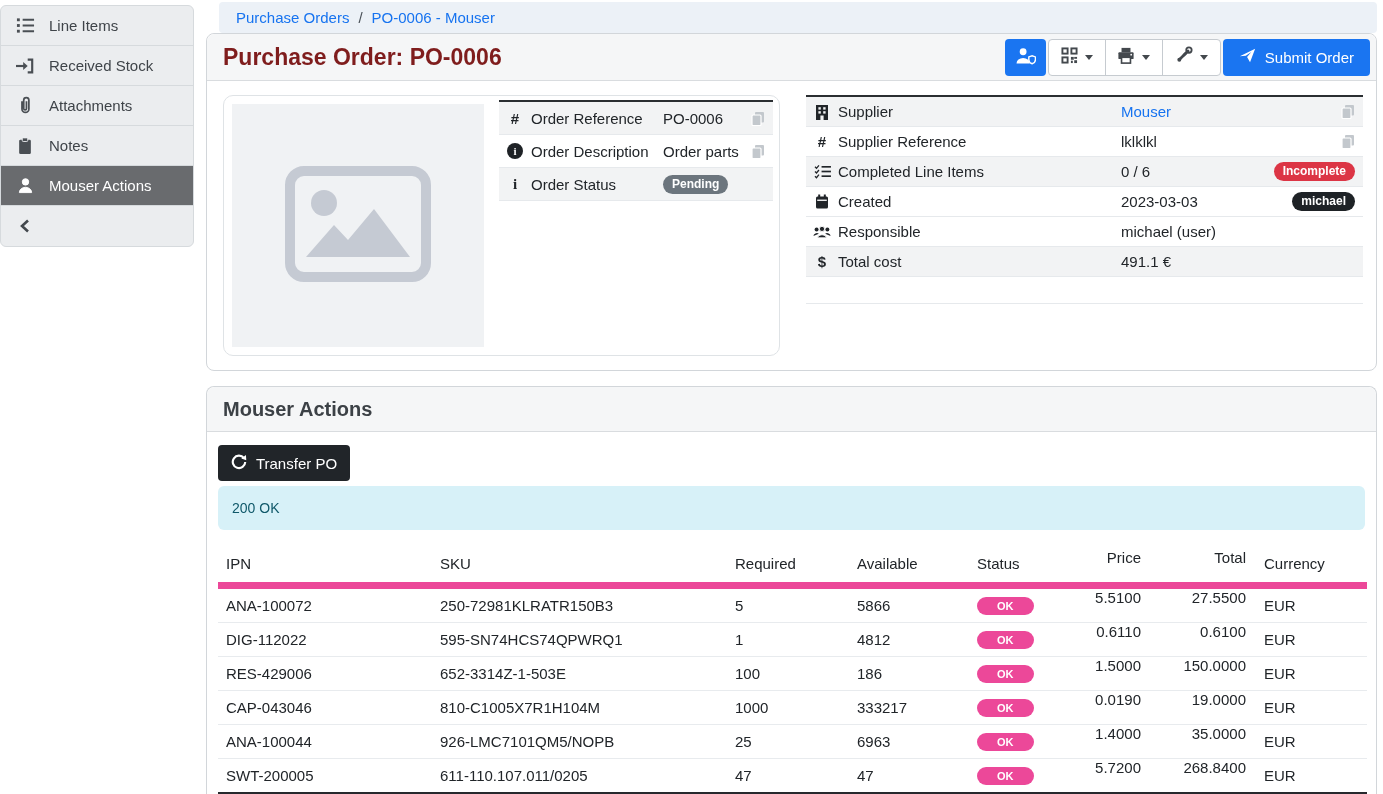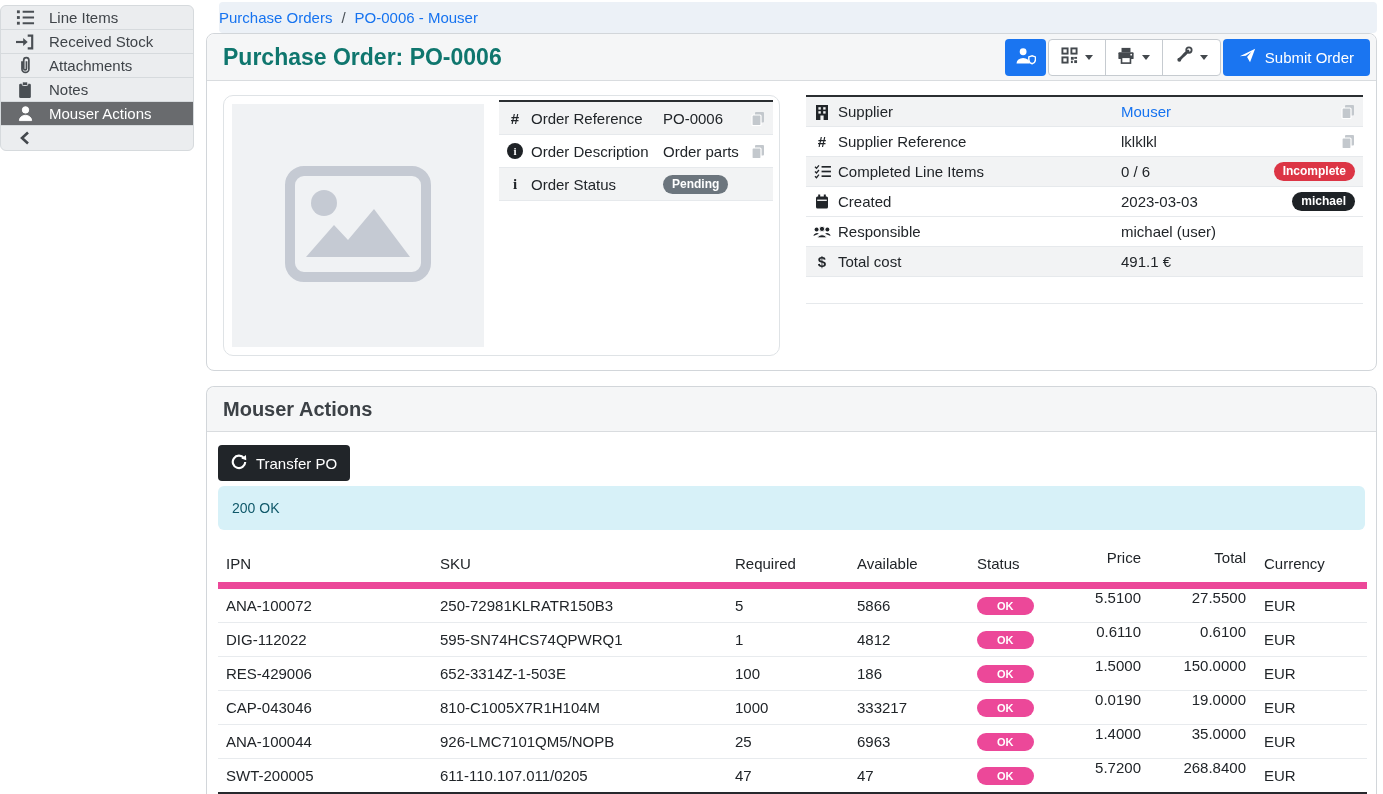--- a/index.html
+++ b/index.html
@@ -3,40 +3,40 @@
 <meta charset="utf-8">
 <style>
   * { margin:0; padding:0; box-sizing:border-box; }
   html,body { width:1383px; height:794px; background:#fff; overflow:hidden;
     font-family:"Liberation Sans", sans-serif; color:#212529; }
   body { position:relative; }
 
   
   .sidebar { position:absolute; left:0; top:5px; width:194px; background:#ebedef;
     border:1px solid #d6dadd; border-radius:6px; overflow:hidden; }
-  .side-item { height:24px; display:flex; align-items:center;
+  .side-item { height:40px; display:flex; align-items:center;
     border-bottom:1px solid #d6dadd; color:#3f4449; font-size:15px; cursor:pointer; }
   .side-item:last-child { border-bottom:none; }
   .side-item .ic { width:48px; display:flex; justify-content:center; align-items:center; }
   .side-item.active { background:#696b6e; color:#fff; }
   .side-item.active svg { stroke:#fff; fill:#fff; }
 
   
   .breadcrumb { position:absolute; left:219px; top:2px; width:1158px; height:31px;
     background:#ecf1f7; border-radius:4px; display:flex; align-items:center;
-    font-size:15px; gap:9px; }
+    padding-left:17px; font-size:15px; gap:9px; }
   .bc-link { color:#1673f0; text-decoration:none; cursor:pointer; }
   .bc-sep { color:#495057; }
 
   
   .panel { position:absolute; background:#fff; border:1px solid #d2d6da; border-radius:8px; }
   .panel-top { left:206px; top:33px; width:1171px; height:338px; }
   .panel-head { height:47px; background:#f5f6f7; border-bottom:1px solid #d9dcdf;
     border-radius:8px 8px 0 0; display:flex; align-items:center; padding:0 6px 0 16px; }
-  .panel-title { font-size:23px; font-weight:700; color:#0f766e;text-align:center; }
+  .panel-title { font-size:23px; font-weight:700; color:#7f1d1d;text-align:center; }
   .head-btns { margin-left:auto; display:flex; align-items:center; gap:2px; }
   .btn { height:37px; border-radius:4px; display:flex; align-items:center;
     justify-content:center; cursor:pointer; font-size:15px; }
   .btn-blue { background:#1a75f1; color:#fff; }
   .btn-admin { width:41px; }
   .btn-group { display:flex; border:1px solid #c6cbd0; border-radius:4px; background:#fff; height:37px; }
   .gbtn { width:57px; display:flex; align-items:center; justify-content:center; gap:7px;
     border-right:1px solid #c6cbd0; cursor:pointer; }
   .gbtn:last-child { border-right:none; }
   .caret { width:0; height:0; border-left:4px solid transparent; border-right:4px solid transparent;

